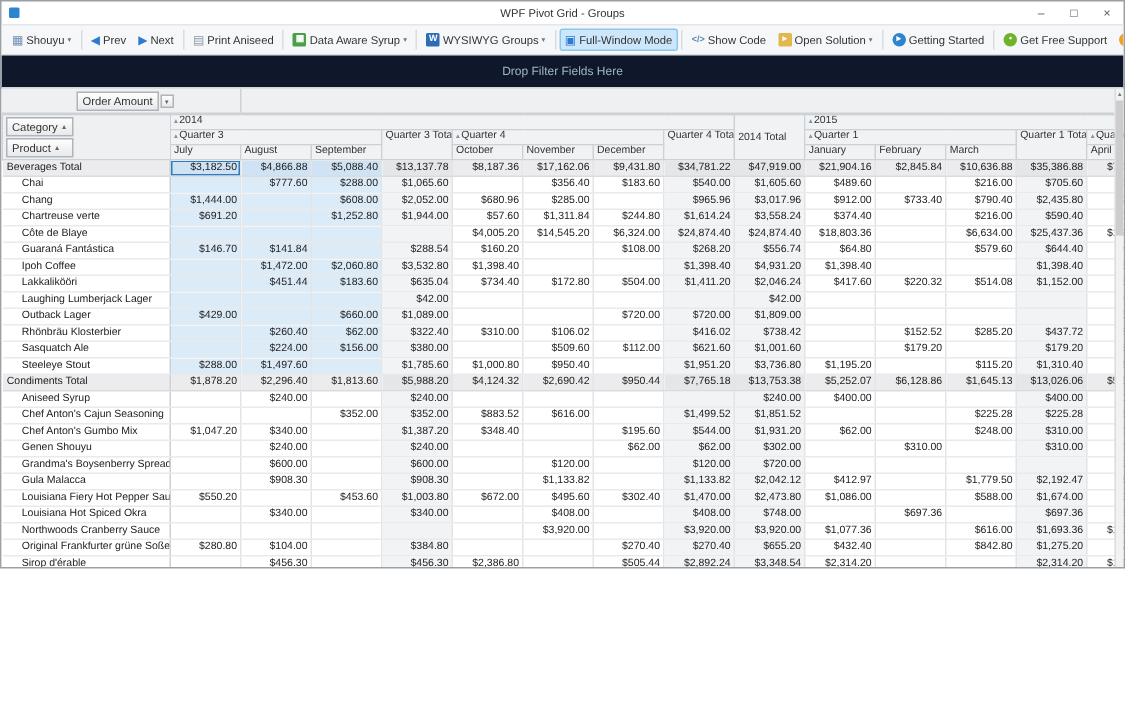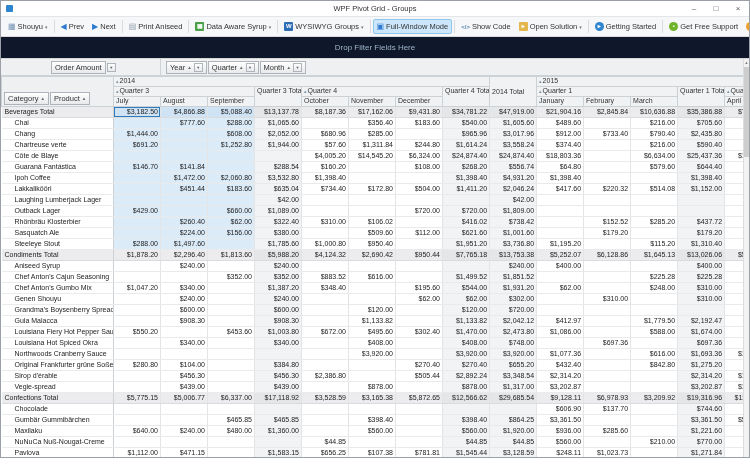--- a/index.html
+++ b/index.html
@@ -1,18 +1,18 @@
 <!DOCTYPE html>
 <html><head>
 <meta charset="utf-8">
 <style>
   * { margin:0; padding:0; box-sizing:border-box; }
   html,body { width:750px; height:476px; overflow:hidden; }
   body { font-family:"Liberation Sans", sans-serif; background:#fff; }
-  .window { width:750px; height:458px; border:1px solid #9aa0a6; display:flex; flex-direction:column; overflow:hidden; background:#fff;justify-content:flex-end; }
+  .window { width:750px; height:379px; border:1px solid #9aa0a6; display:flex; flex-direction:column; overflow:hidden; background:#fff;justify-content:flex-end; }
 
   
   .titlebar { height:15px; display:flex; align-items:center; position:relative; flex:0 0 auto; }
   .app-ic { width:7px; height:7px; background:#2d85d0; margin-left:5px; border-radius:1px; }
   .title { position:absolute; left:0; right:0; text-align:center; font-size:7.5px; color:#333; }
   .wbtns { margin-left:auto; display:flex; z-index:1; }
   .wbtn { width:22px; text-align:center; font-size:8px; color:#555; }
 
   
   .tabrow { height:13px; display:flex; align-items:center; gap:12px; padding-left:8px; font-size:7.5px; color:#333; flex:0 0 auto; }
@@ -56,21 +56,21 @@
   td.cell { text-align:right; padding:0 2px; border-right:1px solid #e2e4e6; border-bottom:1px solid #e8eaec; color:#222; background:#fff; }
   td.rowhdr { background:#fff; border-right:1px solid #ccd1d5; border-bottom:1px solid #e8eaec; padding:0 2px 0 13px; color:#222; }
   td.rowhdr.group { padding-left:3px; background:#ececee; border-bottom-color:#d9dbdd; }
   tr.group td.cell { background:#ececee; border-bottom-color:#d9dbdd; }
   td.cell.tot { background:#f2f3f4; }
   tr.group td.cell.tot { background:#e4e6e8; }
   td.cell.sel { background:#dcebf8; }
   tr.group td.cell.sel { background:#cfe3f4; }
   td.cell.foc { background:#c6ddf2; box-shadow:inset 0 0 0 1px #2f7cc0; }
   .corner { position:relative; background:#eef0f2; }
-  .cornerbtns { position:absolute; bottom:1px; left:2px; display:flex; gap:1px; }
+  .cornerbtns { position:absolute; bottom:1px; left:2px; display:flex; gap:1px;flex-direction:column; }
 
   .vscroll { position:absolute; top:0; right:0; bottom:0; width:6px; background:#f2f2f2; border-left:1px solid #dcdcdc; }
   .varrow { position:absolute; top:1px; left:0; width:5px; text-align:center; font-size:4px; color:#777; }
   .vthumb { position:absolute; top:8px; left:0; width:5px; height:90px; background:#cdcdcd; }
 </style>
 </head>
 <body>
 
 <div class="window">
 
@@ -154,37 +154,20 @@
   </div>
 
   <div class="pivot">
 
     <div class="fieldsrow">
       <div class="fr-left">
         <span class="fieldbtn">
           <span>Order Amount</span>
         </span>
         <span class="fmini">▼</span>
-      </div>
-      <div class="fr-right">
-        <span class="fieldbtn">
-          <span>Year</span>
-          <span class="sort">▲</span>
-          <span class="fmini">▼</span>
-        </span>
-        <span class="fieldbtn">
-          <span>Quarter</span>
-          <span class="sort">▲</span>
-          <span class="fmini">▼</span>
-        </span>
-        <span class="fieldbtn">
-          <span>Month</span>
-          <span class="sort">▲</span>
-          <span class="fmini">▼</span>
-        </span>
       </div>
     </div>
 
     <table>
       <colgroup>
         <col style="width:112px">
         <col style="width:47px">
           <col style="width:47px">
           <col style="width:47px">
           <col style="width:47px">

